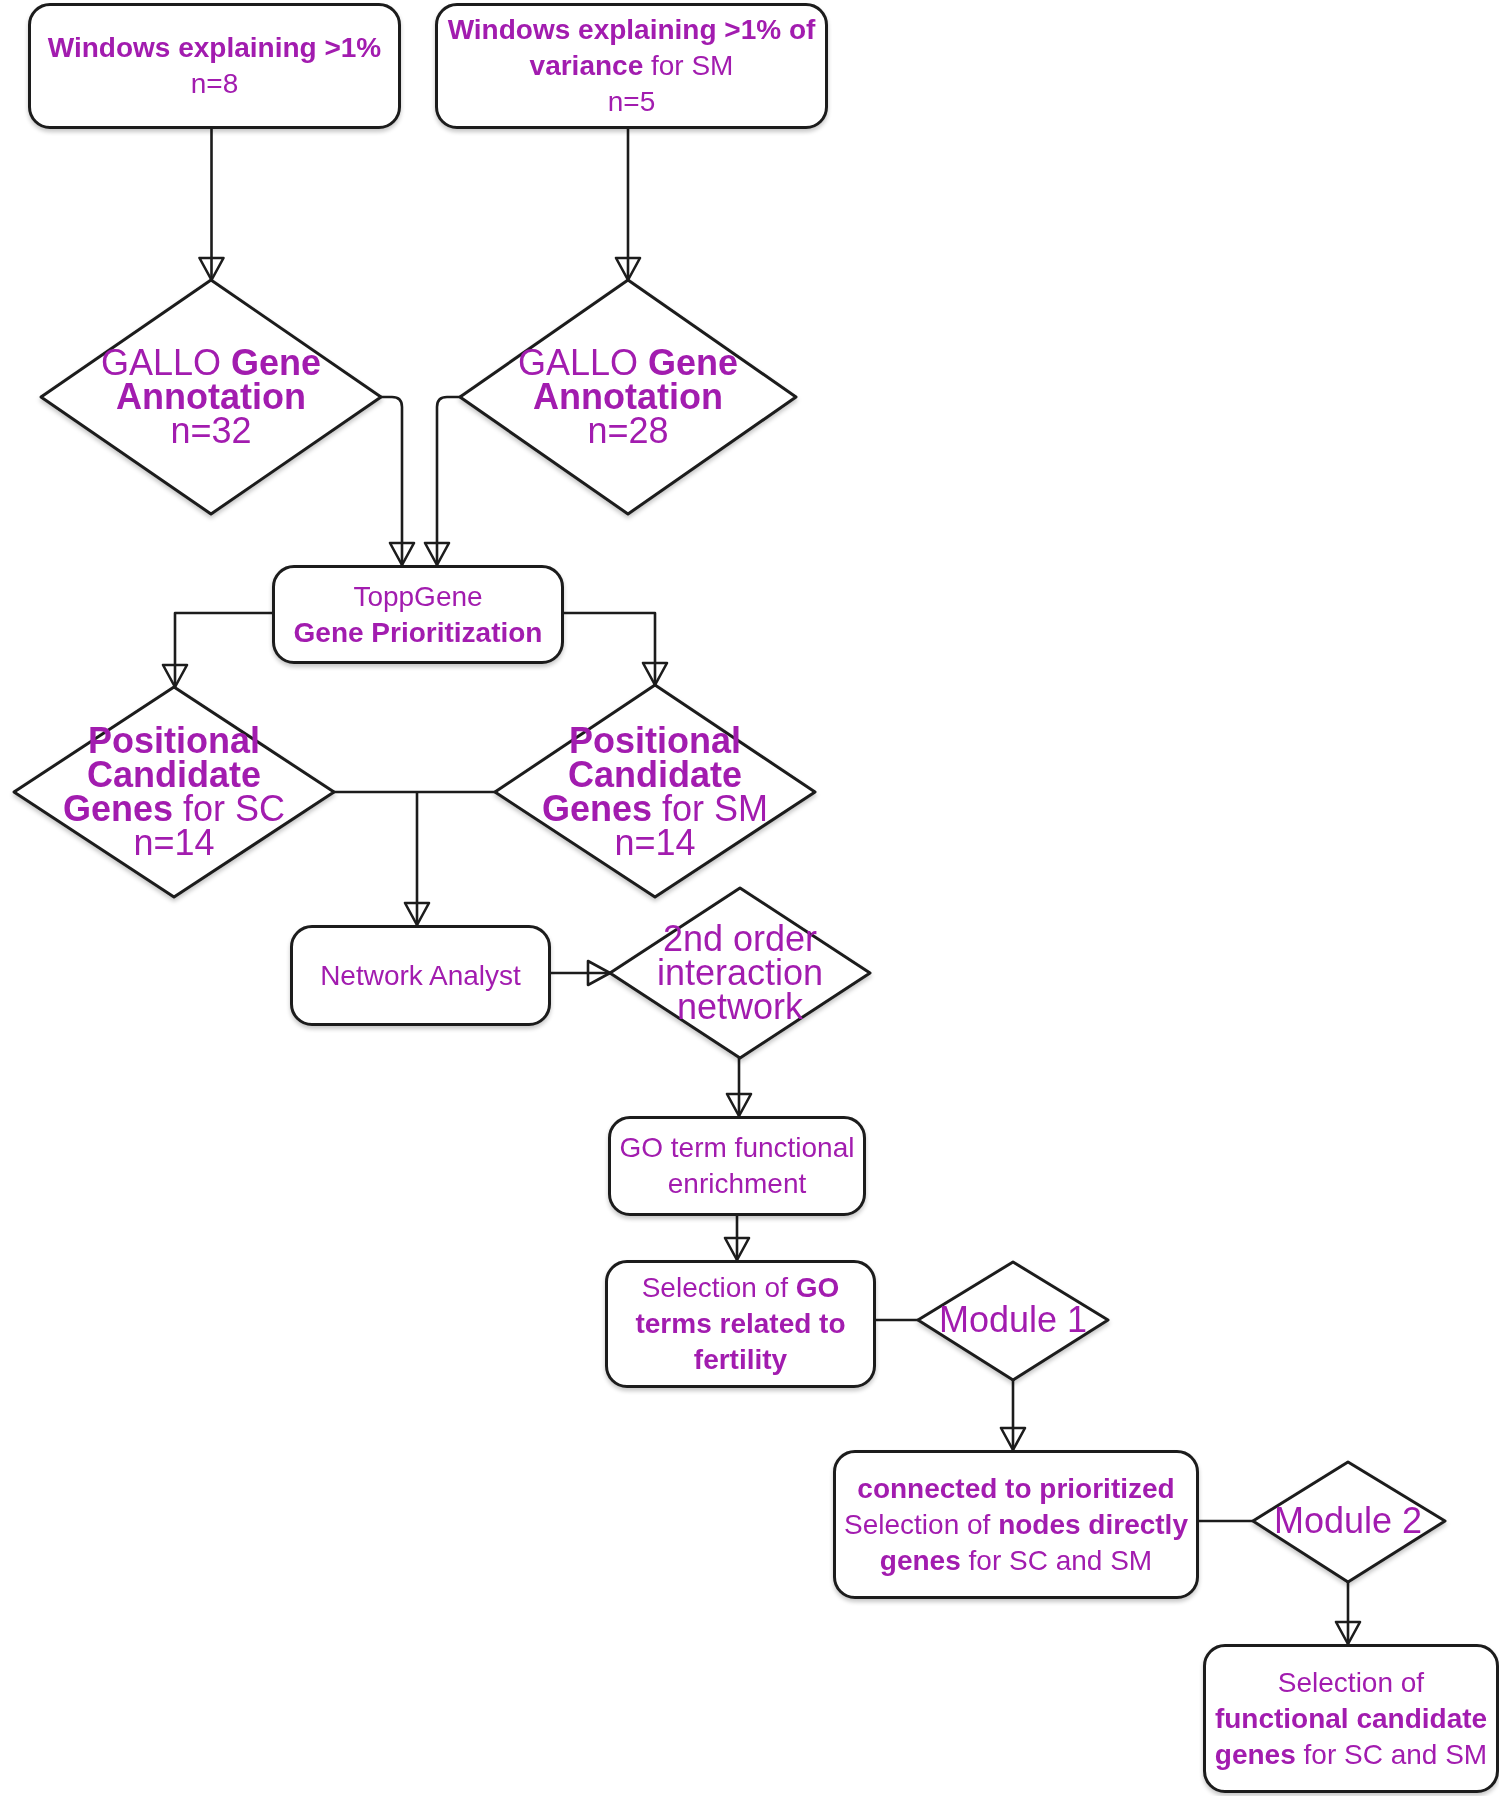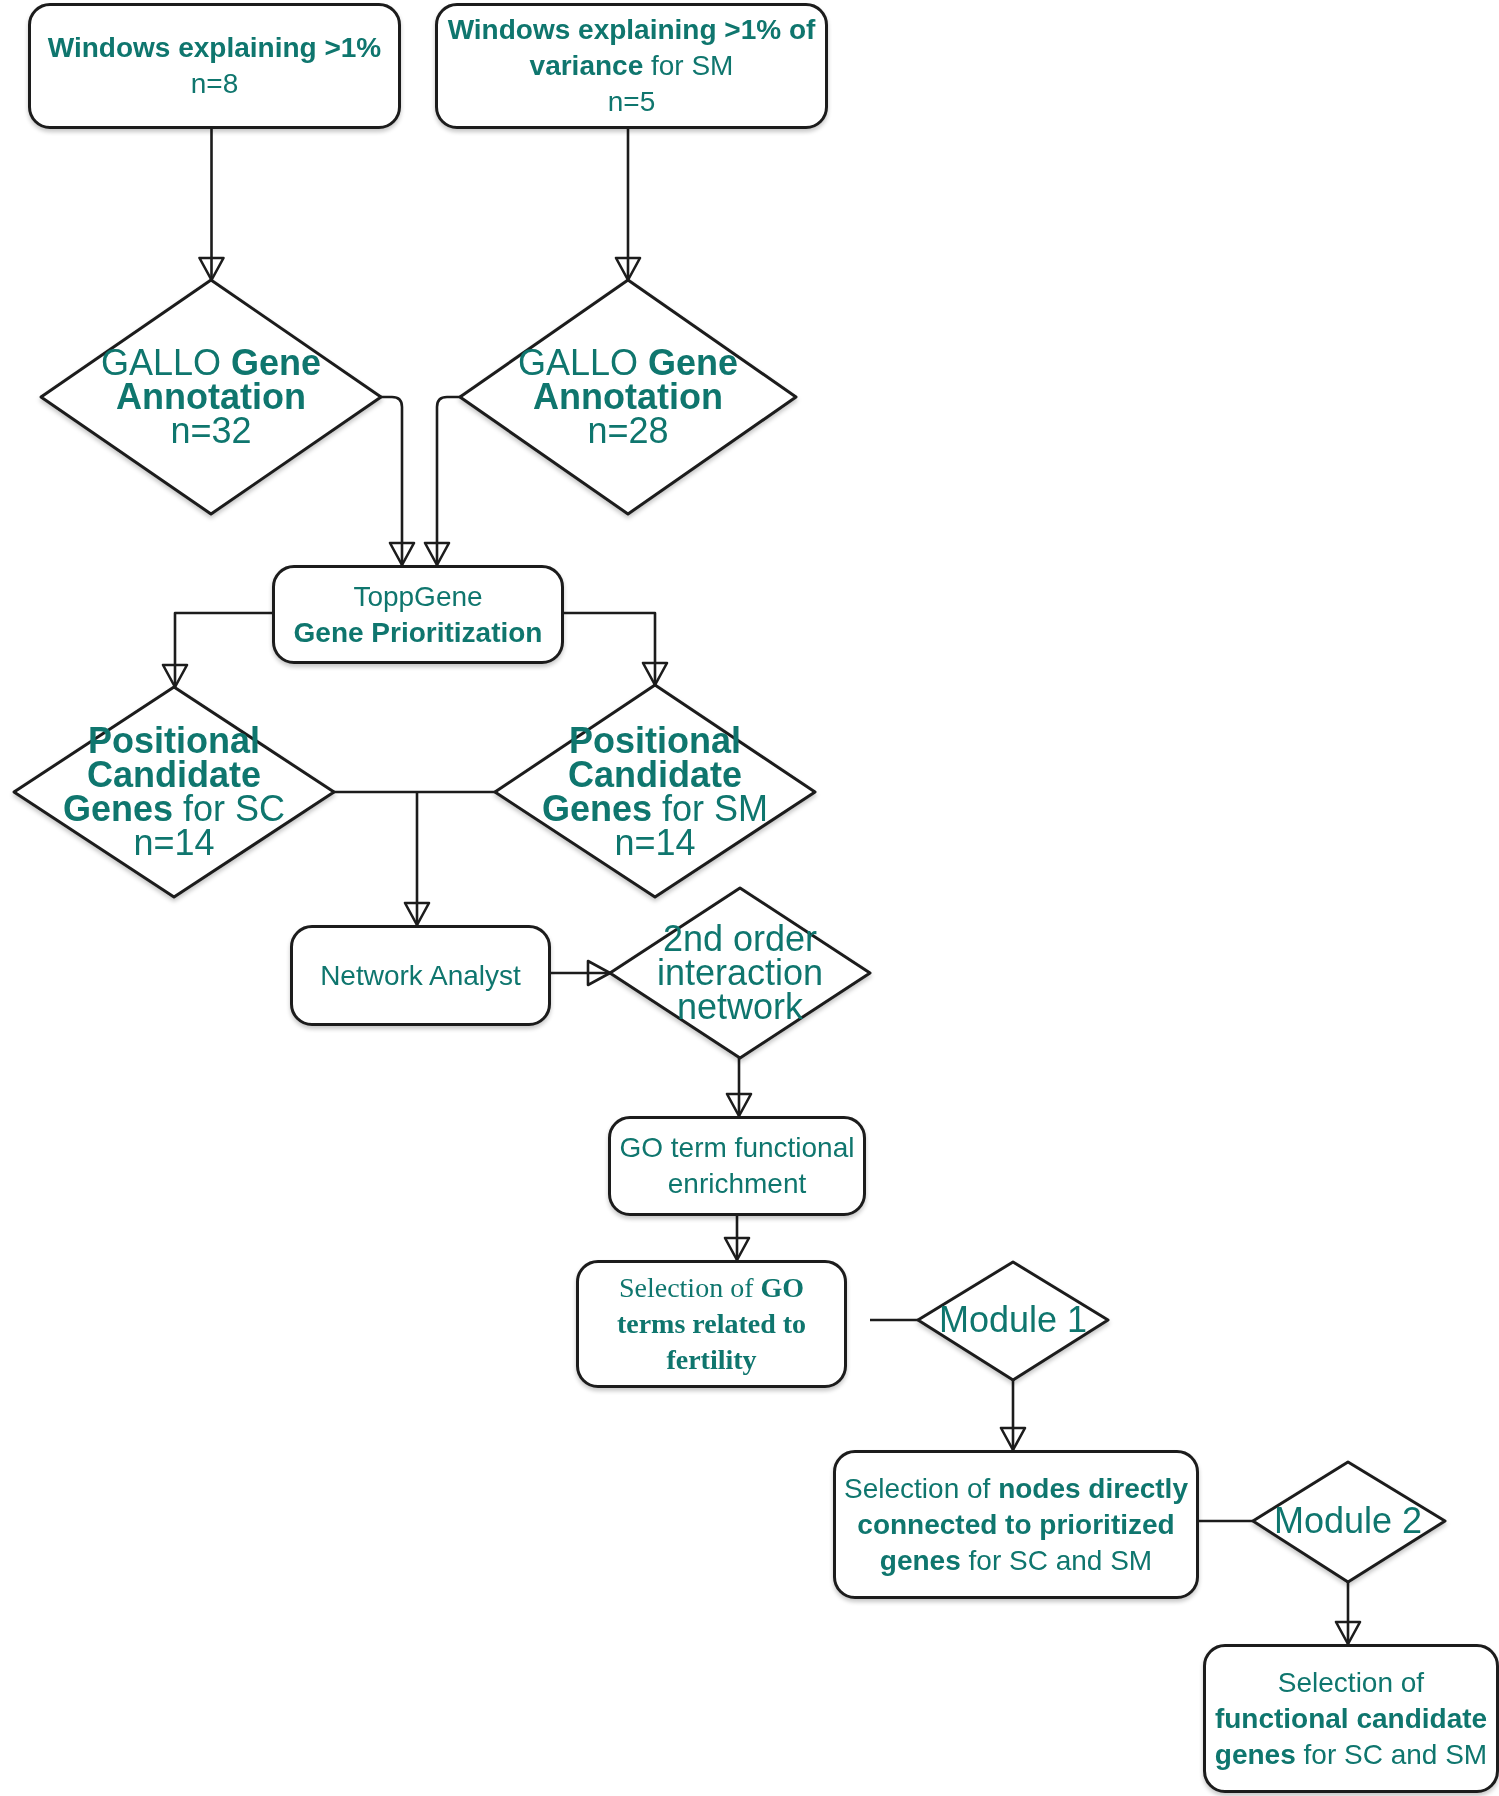--- a/index.html
+++ b/index.html
@@ -1,21 +1,21 @@
 <!DOCTYPE html>
 <html><head>
 <meta charset="utf-8">
 <style>
   html,body { margin:0; padding:0; background:#ffffff; }
   .stage {
     position:relative;
     width:1499px; height:1796px;
     background:#ffffff;
     font-family:"Liberation Sans","DejaVu Sans",sans-serif;
-    color:#0f766e;
+    color:#a21caf;
     overflow:hidden;
   }
   svg.wires { position:absolute; left:0; top:0; width:1499px; height:1796px; }
   svg.wires path, svg.wires polygon {
     fill:none; stroke:#1c1c1c; stroke-width:2.6;
     stroke-linejoin:round; stroke-linecap:butt;
   }
   svg.wires polygon.diamond { fill:#ffffff; stroke-width:3; filter:url(#ds); }
 
   .node.box {
@@ -108,32 +108,32 @@
       </div>
   </div>
 
   <div class="node box" style="left:608px; top:1116px; width:252px; height:94px;">
     <div>
         <div><span>GO term functional</span></div>
         <div><span>enrichment</span></div>
       </div>
   </div>
 
-  <div class="node box" style="left:576px; top:1260px; width:265px; height:122px;font-family:Liberation Serif, serif;">
+  <div class="node box" style="left:605px; top:1260px; width:265px; height:122px;">
     <div>
         <div><span>Selection of </span><b>GO</b></div>
         <div><b>terms related to</b></div>
         <div><b>fertility</b></div>
       </div>
   </div>
 
   <div class="node box" style="left:833px; top:1450px; width:360px; height:143px;">
     <div>
+        <div><b>connected to prioritized</b></div>
         <div><span>Selection of </span><b>nodes directly</b></div>
-        <div><b>connected to prioritized</b></div>
         <div><b>genes</b><span> for SC and SM</span></div>
       </div>
   </div>
 
   <div class="node box" style="left:1203px; top:1644px; width:290px; height:143px;">
     <div>
         <div><span>Selection of</span></div>
         <div><b>functional candidate</b></div>
         <div><b>genes</b><span> for SC and SM</span></div>
       </div>

